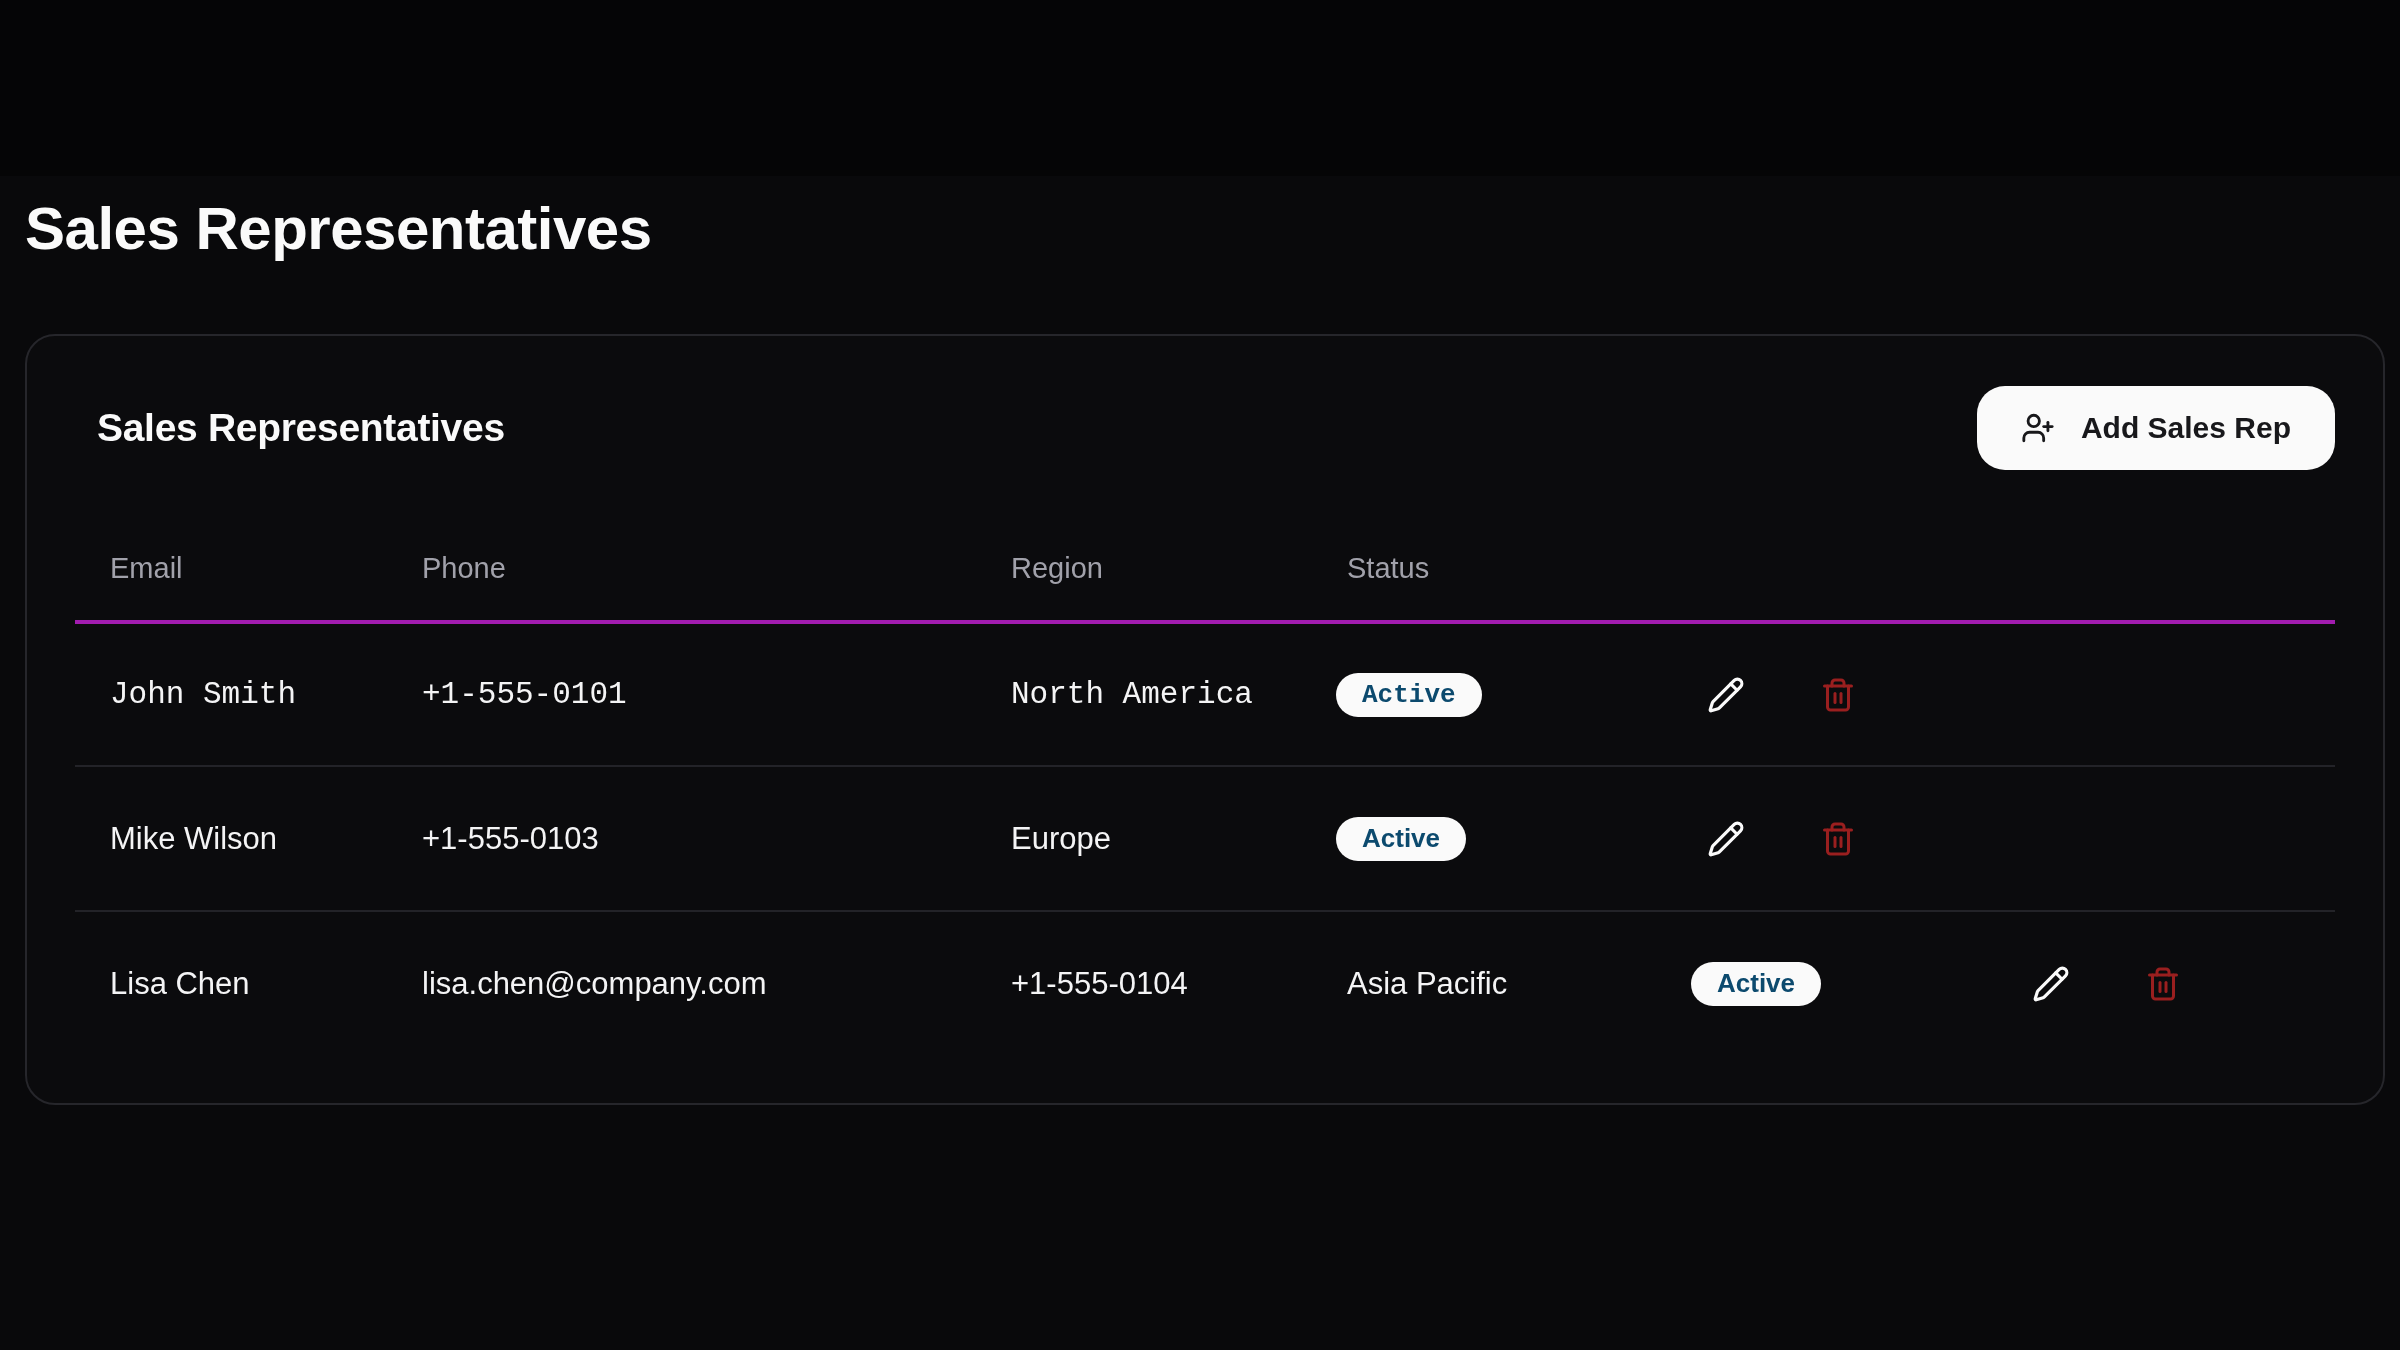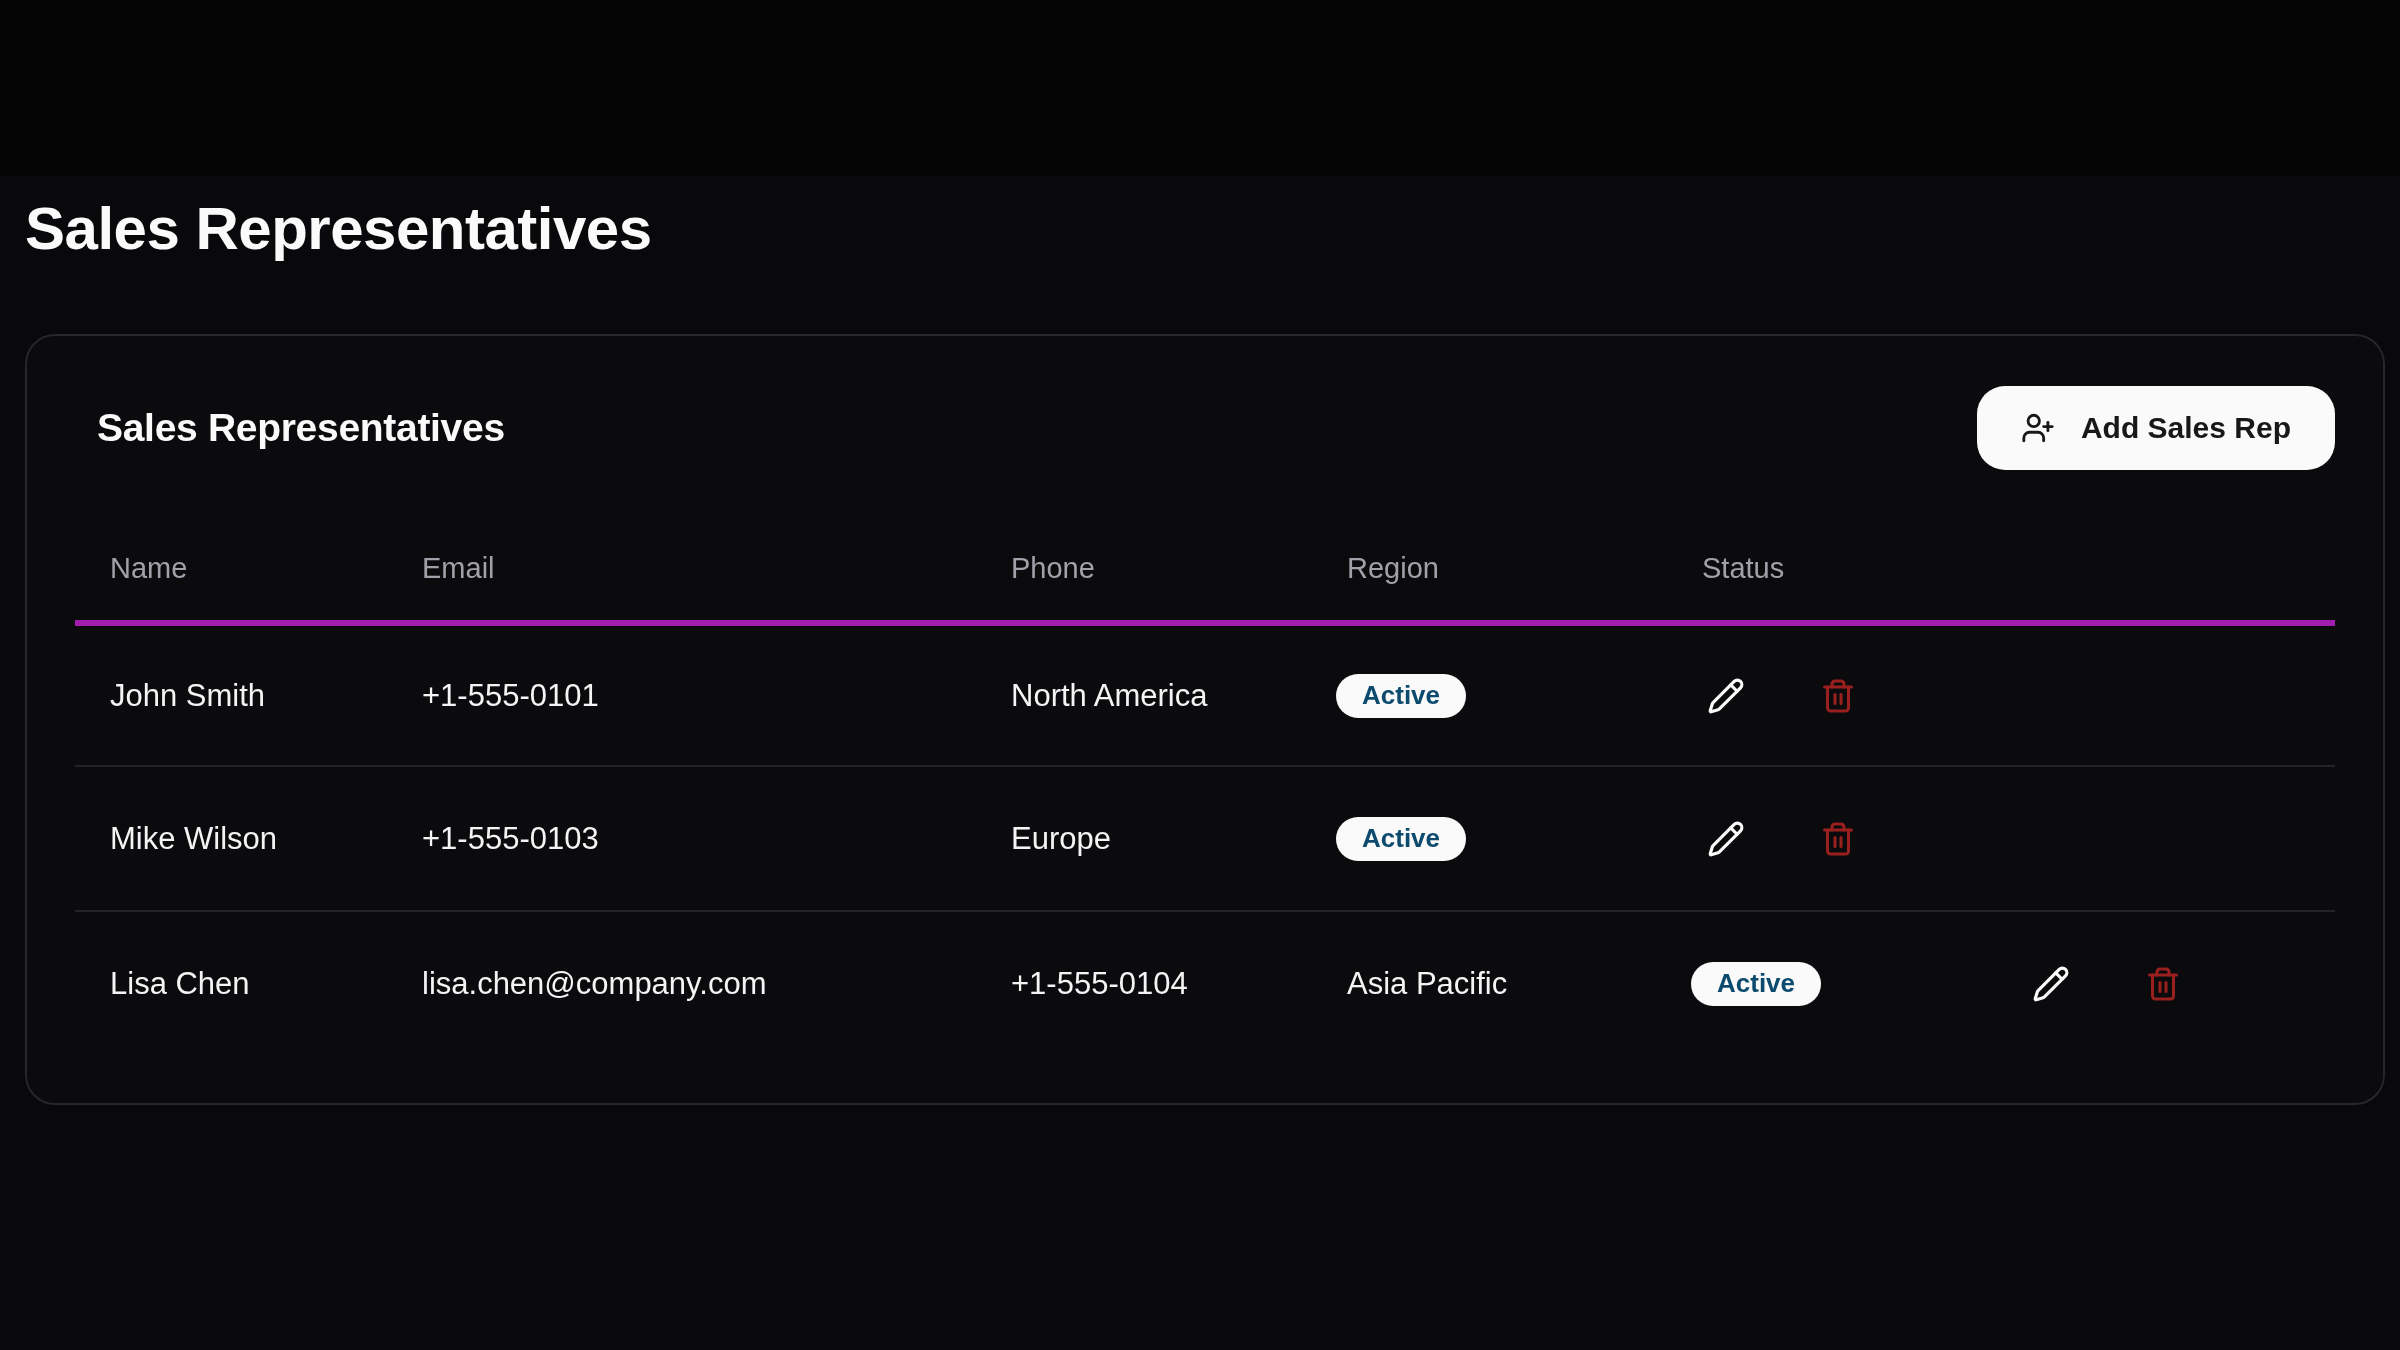--- a/index.html
+++ b/index.html
@@ -93,21 +93,21 @@
     padding: 0 0 35px 35px;
     font-size: 29px;
     font-weight: 500;
     color: #a1a1aa;
   }
   .tbody .tr {
     height: 145px;
     align-items: center;
     border-top: 2px solid #232328;
   }
-  .tbody .tr:first-child { border-top: 6px solid #a21caf; }
+  .tbody .tr:first-child { border-top: 4px solid #a21caf; font-family: Liberation Mono, monospace; }
   .td {
     padding-left: 35px;
     font-size: 31px;
     font-weight: 400;
     color: #f4f4f5;
   }
   .td.name { font-weight: 500; }
 
   .badge {
     display: inline-flex;
@@ -163,21 +163,20 @@
               <line x1="19" y1="8" x2="19" y2="14"></line>
               <line x1="22" y1="11" x2="16" y2="11"></line>
             </svg>
           </span>
           <span>Add Sales Rep</span>
         </button>
       </div>
 
       <div class="table">
         <div class="tr thead">
-          <div class="th">Name</div>
           <div class="th">Email</div>
           <div class="th">Phone</div>
           <div class="th">Region</div>
           <div class="th">Status</div>
         </div>
 
         <div class="tbody">
 
           <div class="tr">
             <div class="td name">John Smith</div>

